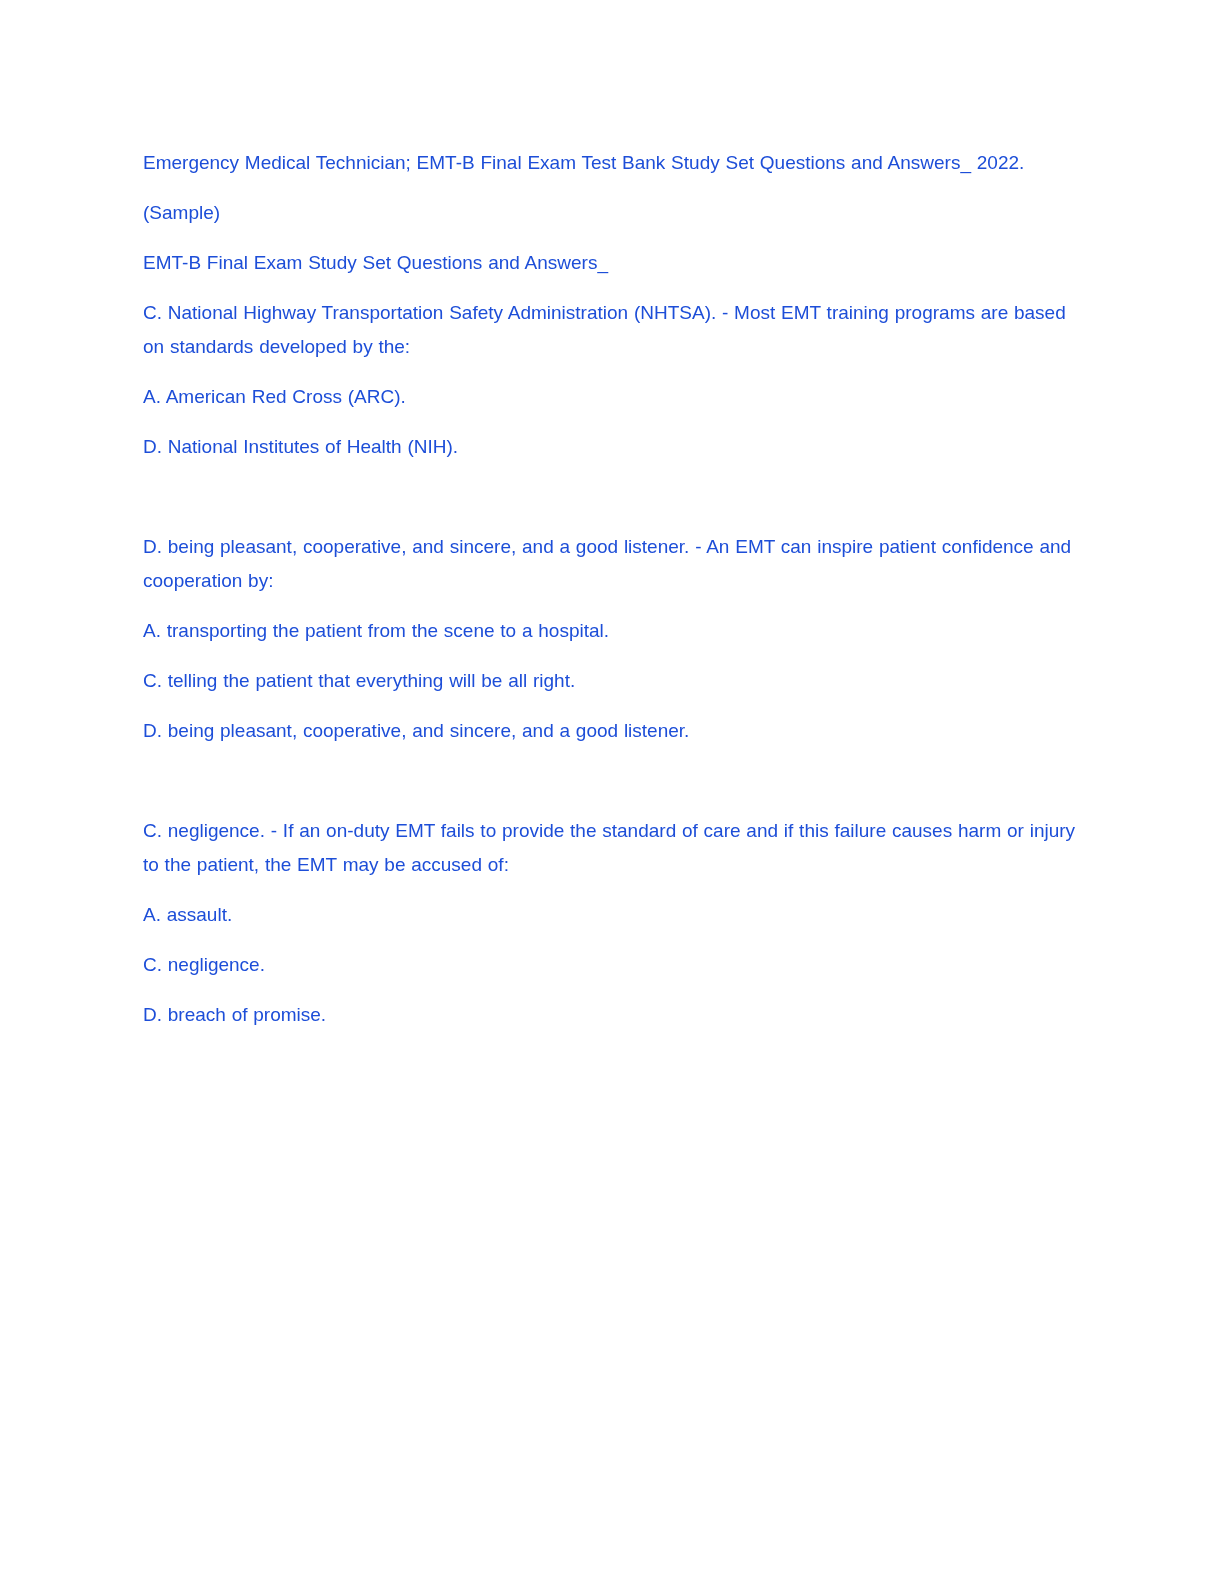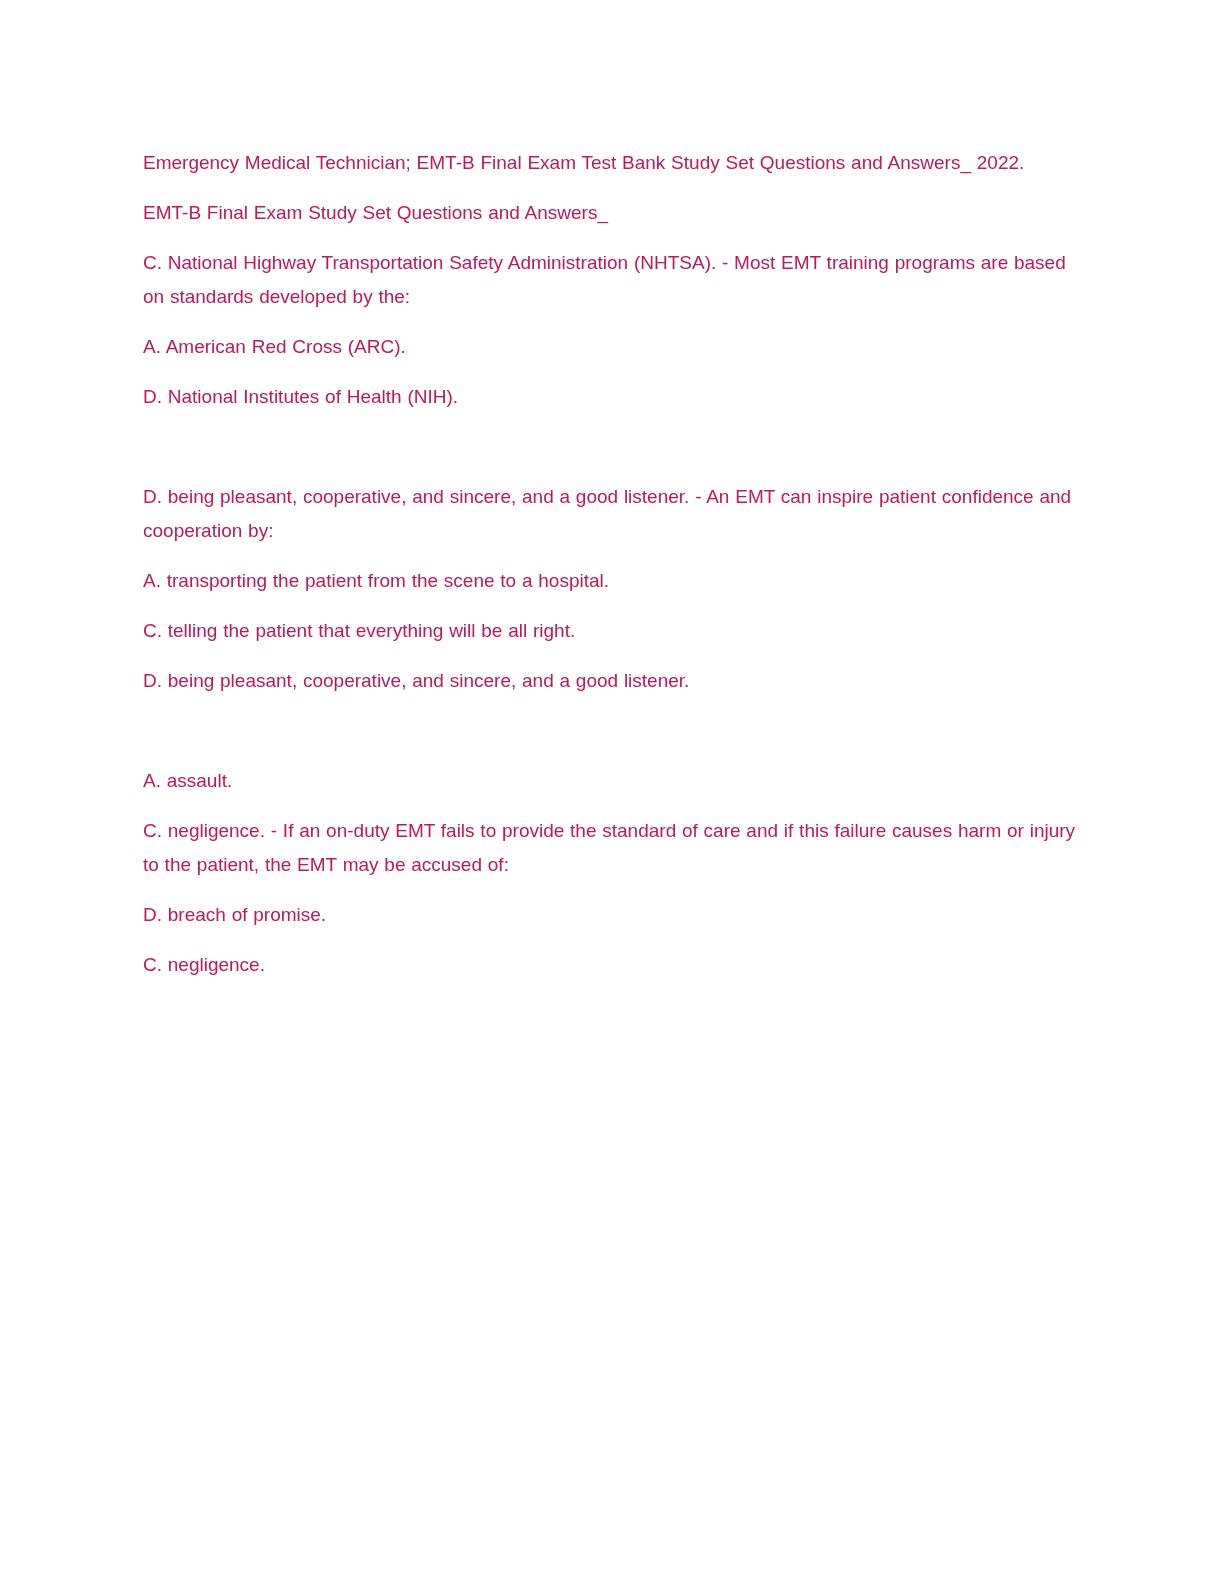--- a/index.html
+++ b/index.html
@@ -22,46 +22,47 @@
     background: #ffffff;
   }
   .content {
     width: 945px;
   }
   .para {
     margin: 0 0 16px 0;
     font-size: 19px;
     line-height: 34px;
     min-height: 34px;
-    color: #be185d;
+    color: #1d4ed8;
     letter-spacing: 0px;
     word-spacing: 0.5px;
   }
 </style>
 </head>
 <body>
 
 <div class="page">
   <div class="content">
 
     <p class="para">Emergency Medical Technician; EMT-B Final Exam Test Bank Study Set Questions and Answers_ 2022.</p>
+    <p class="para">(Sample)</p>
     <p class="para">EMT-B Final Exam Study Set Questions and Answers_</p>
 
     <p class="para">C. National Highway Transportation Safety Administration (NHTSA). - Most EMT training programs are based on standards developed by the:</p>
     <p class="para">A. American Red Cross (ARC).</p>
     <p class="para">D. National Institutes of Health (NIH).</p>
 
     <p class="para"></p>
 
     <p class="para">D. being pleasant, cooperative, and sincere, and a good listener. - An EMT can inspire patient confidence and cooperation by:</p>
     <p class="para">A. transporting the patient from the scene to a hospital.</p>
     <p class="para">C. telling the patient that everything will be all right.</p>
     <p class="para">D. being pleasant, cooperative, and sincere, and a good listener.</p>
 
     <p class="para"></p>
 
+    <p class="para">C. negligence. - If an on-duty EMT fails to provide the standard of care and if this failure causes harm or injury to the patient, the EMT may be accused of:</p>
     <p class="para">A. assault.</p>
-    <p class="para">C. negligence. - If an on-duty EMT fails to provide the standard of care and if this failure causes harm or injury to the patient, the EMT may be accused of:</p>
+    <p class="para">C. negligence.</p>
     <p class="para">D. breach of promise.</p>
-    <p class="para">C. negligence.</p>
 
   </div>
 </div>
 
 </body></html>

